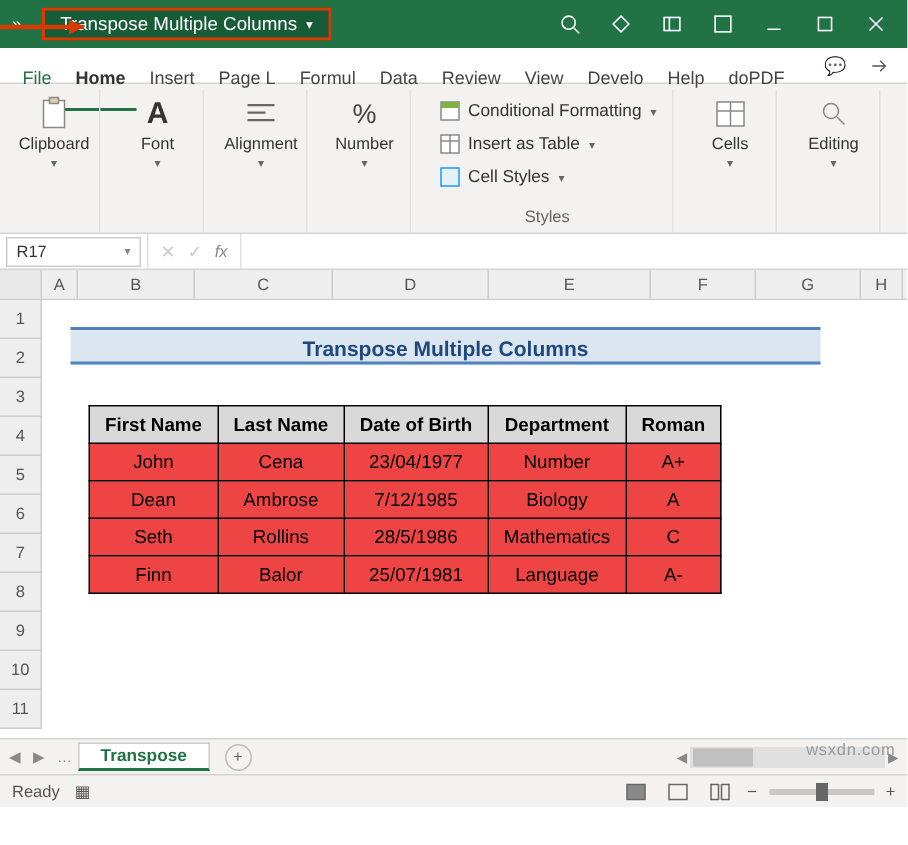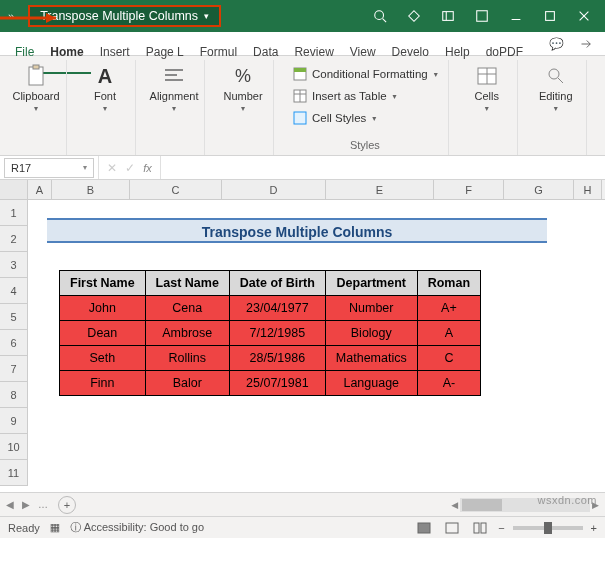--- a/index.html
+++ b/index.html
@@ -383,37 +383,34 @@
           </tr>
     </tbody>
       </table>
   </div>
 </div>
 
 <div class="watermark">wsxdn.com</div>
 
 <div class="sheetbar">
   <div class="sheet-nav">◀ &nbsp; ▶ &nbsp; …</div>
+  <div class="sheet-tab">Transpose</div>
   <div class="sheet-add">+</div>
   <div class="sb-scroll">
     <span style="color:#888;font-size:9px">◀</span>
     <div class="sb-track">
         <div class="sb-thumb"></div>
       </div>
     <span style="color:#888;font-size:9px">▶</span>
   </div>
 </div>
 
 <div class="statusbar">
   <span>Ready</span>
   <span>▦</span>
-  <span>
-    <span>ⓘ</span>
-    <span>Accessibility: Good to go</span>
-  </span>
   <div class="sb-right">
     <div class="view-btn">
         <svg width="14" height="12" viewBox="0 0 14 12" stroke="#666" fill="#666">
           <rect x="1" y="1" width="12" height="10" fill="#888"></rect>
         </svg>
       </div>
     <div class="view-btn">
         <svg width="14" height="12" viewBox="0 0 14 12" stroke="#666" fill="none">
           <rect x="1" y="1" width="12" height="10"></rect>
         </svg>

